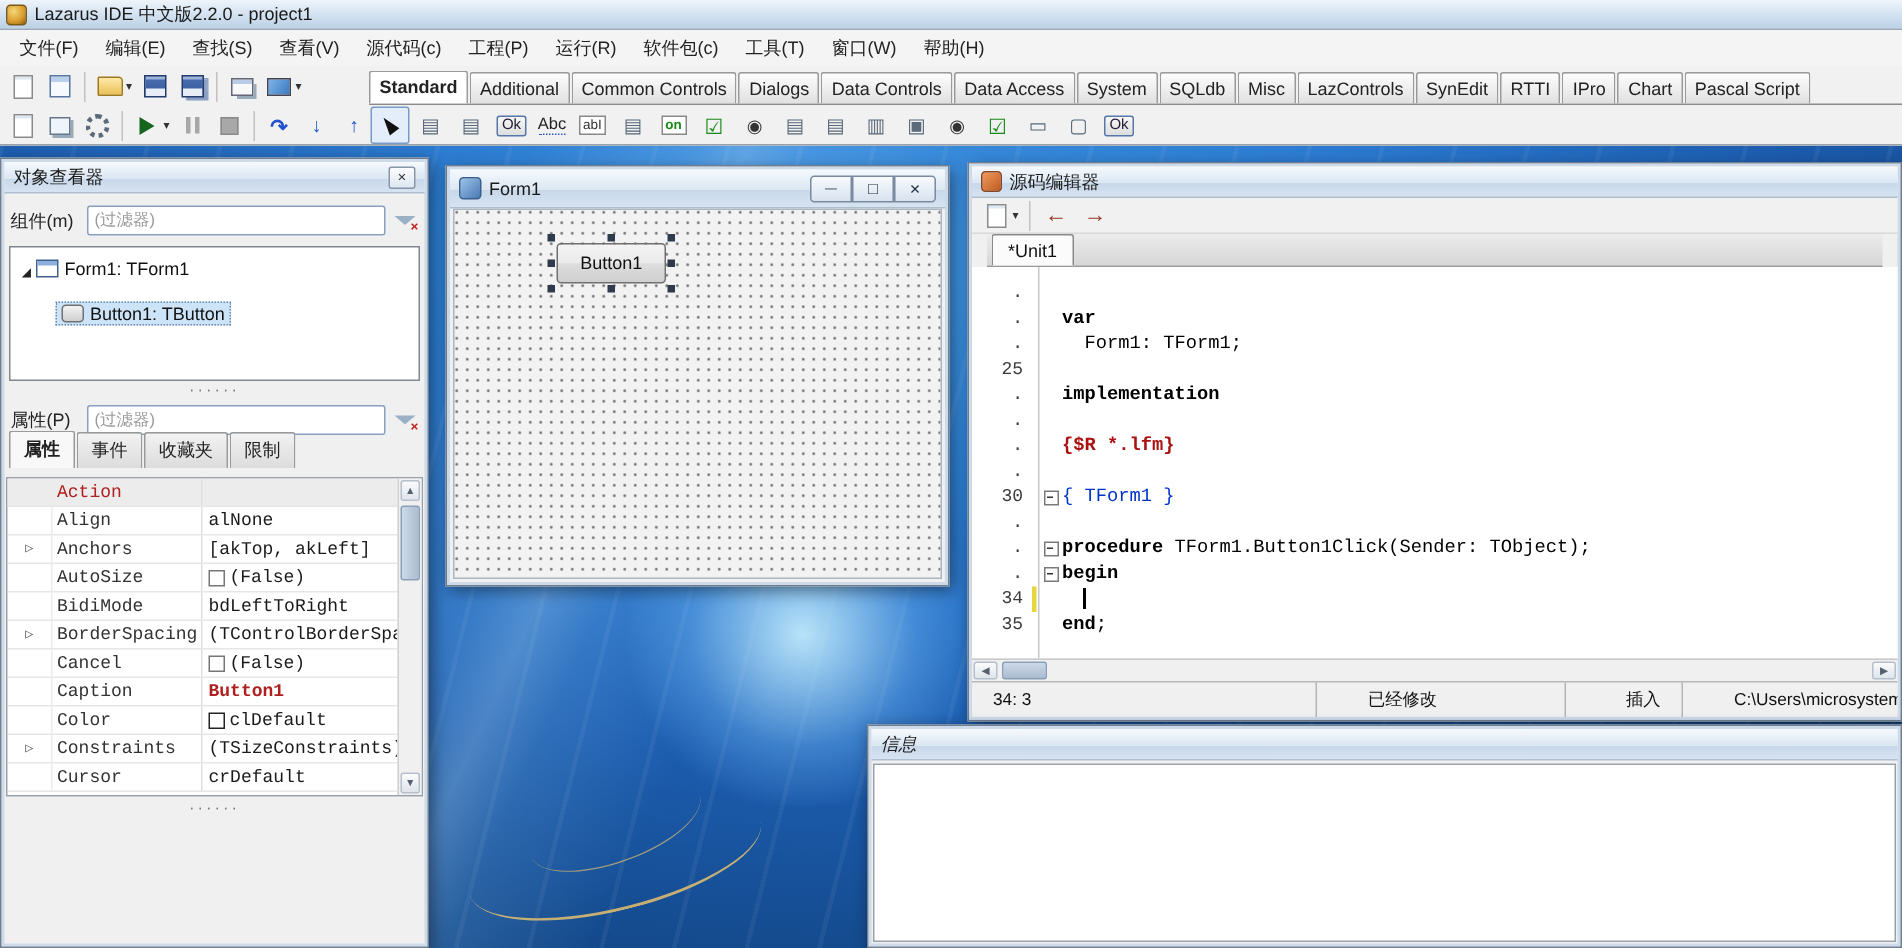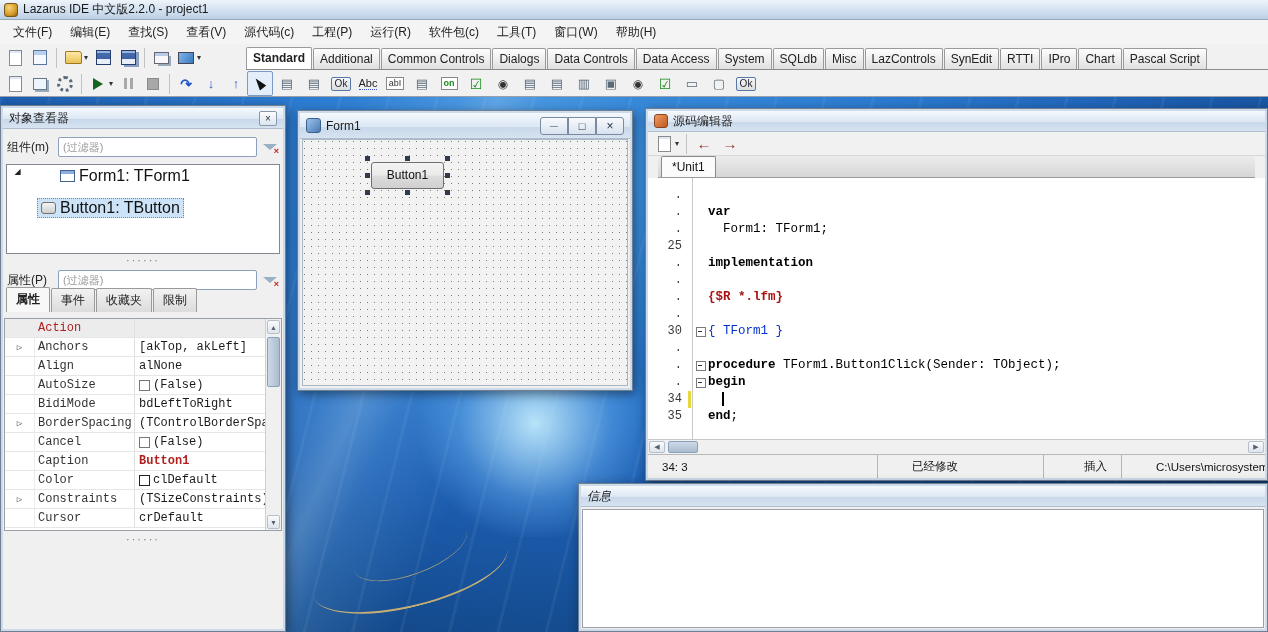--- a/index.html
+++ b/index.html
@@ -115,21 +115,21 @@
   .oi-label { font-size:12px; color:#222; white-space:nowrap; width:48px; }
   .oi-filter { flex:1; height:20px; border:1px solid #8aa0bc; border-radius:2px; background:#fff;
     font-size:11px; padding:0 4px; color:#444; font-family:"Liberation Sans",sans-serif; }
   .oi-filter::placeholder { color:#9a9a9a; }
   .funnel { width:20px; height:18px; display:flex; flex-direction:column; align-items:center; justify-content:center; position:relative; }
   .funnel::before { content:""; border:solid transparent; border-width:6px 7px 0 7px; border-top-color:#9ab0c4; }
   .funnel::after { content:"×"; position:absolute; right:1px; bottom:0; color:#c02020; font-size:9px; font-weight:bold; }
 
   .oi-tree { position:absolute; top:58px; left:5px; right:5px; height:90px; background:#fff;
     border:1px solid #828790; overflow:hidden; padding-top:2px; }
-  .tree-row { height:19px; display:flex; align-items:flex-start; font-size:16px;gap:36px; }
+  .tree-row { height:19px; display:flex; align-items:flex-end; font-size:12px; }
   .tree-exp { width:13px; text-align:center; font-size:8px; color:#222; }
   .tree-exp.open::after { content:"◢"; }
   .form-icon { width:15px; height:12px; border:1px solid #44608c; background:#fff;
     box-shadow:inset 0 3px 0 #8cb0dc; margin-right:4px; }
   .button-icon { width:15px; height:12px; border:1px solid #707070; border-radius:3px;
     background:linear-gradient(#f4f4f4, #cfcfcf); margin-right:4px; }
   .selbox { display:flex; align-items:center; background:#cde4f8; border:1px dotted #6a8ab0; padding:0 3px; }
 
   .splitter { position:absolute; left:0; right:0; height:8px; text-align:center; color:#777;
     font-size:11px; line-height:6px; letter-spacing:2px; }
@@ -455,31 +455,31 @@
     <div class="oi-grid">
       <div class="grid-rows">
           <div class="grid-row sel">
             <span class="g-exp"></span>
             <span class="g-name">Action</span>
             <span class="g-val">
               <span class="vtext"></span>
             </span>
           </div>
           <div class="grid-row">
+            <span class="g-exp"></span>
+            <span class="g-name">Align</span>
+            <span class="g-val">
+              <span class="vtext">alNone</span>
+            </span>
+          </div>
+          <div class="grid-row">
             <span class="g-exp has"></span>
             <span class="g-name">Anchors</span>
             <span class="g-val">
               <span class="vtext">[akTop, akLeft]</span>
-            </span>
-          </div>
-          <div class="grid-row">
-            <span class="g-exp"></span>
-            <span class="g-name">Align</span>
-            <span class="g-val">
-              <span class="vtext">alNone</span>
             </span>
           </div>
           <div class="grid-row">
             <span class="g-exp"></span>
             <span class="g-name">AutoSize</span>
             <span class="g-val">
               <span class="g-check"></span>
               <span class="vtext">(False)</span>
             </span>
           </div>

